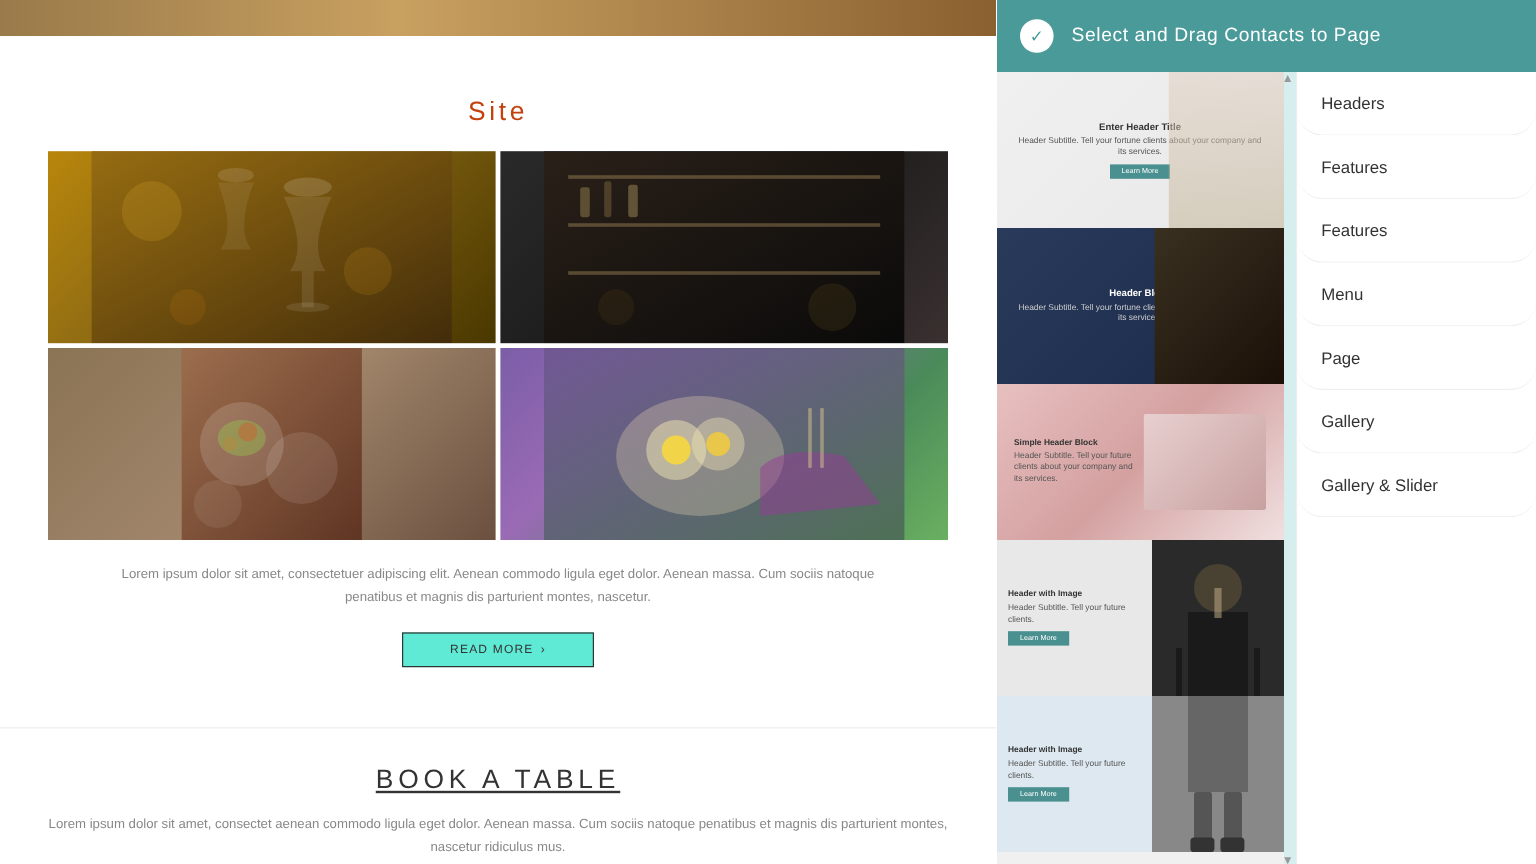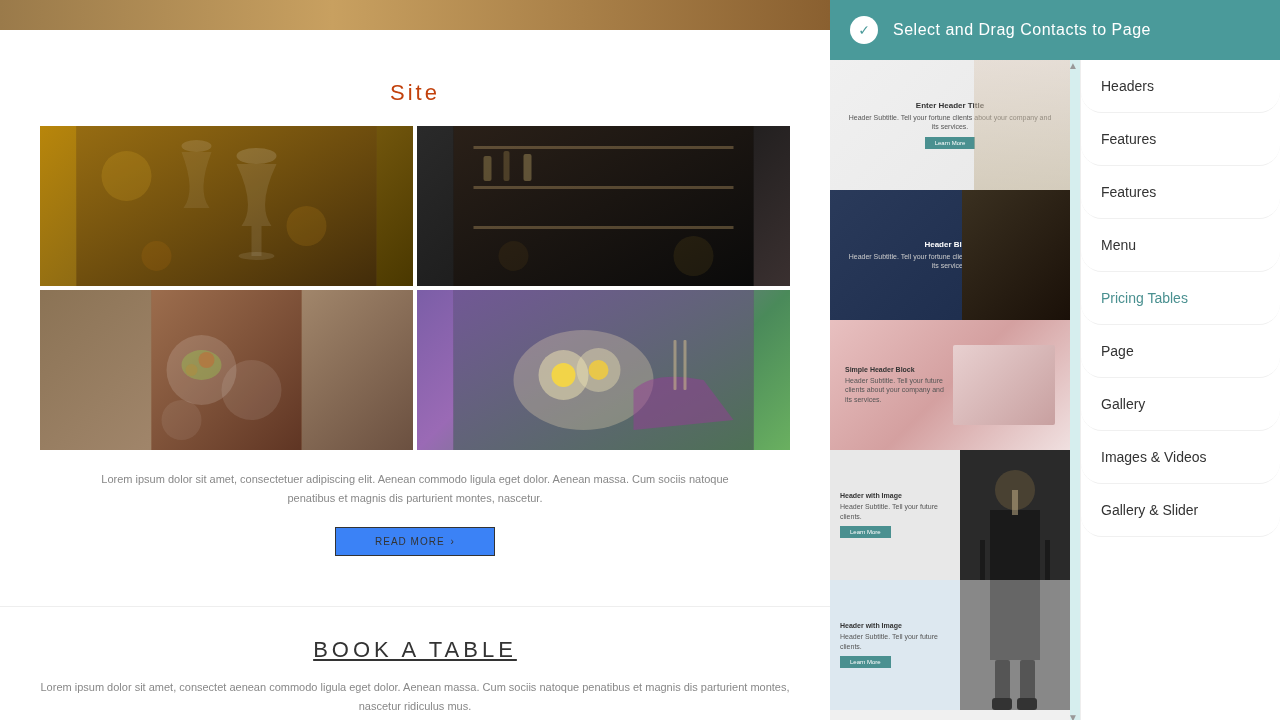--- a/index.html
+++ b/index.html
@@ -80,21 +80,21 @@
 
     .read-more-btn {
       display: flex;
       align-items: center;
       justify-content: center;
       gap: 6px;
       margin: 0 auto 20px;
       width: 160px;
       padding: 8px 16px;
       border: 1px solid #333;
-      background: #3b82f6;
+      background: #5eead4;
       font-size: 10px;
       letter-spacing: 1px;
       text-transform: uppercase;
       color: #333;
       cursor: pointer;
     }
 
     .book-section {
       background: white;
       padding: 30px 40px;
@@ -564,28 +564,22 @@
   </div>
   <div class="nav-item">
     <span>Features</span>
   </div>
   <div class="nav-item">
     <span>Features</span>
   </div>
   <div class="nav-item">
     <span>Menu</span>
   </div>
-  <div class="nav-item active">
-    <span>Pricing Tables</span>
-  </div>
   <div class="nav-item">
     <span>Page</span>
   </div>
   <div class="nav-item">
     <span>Gallery</span>
   </div>
   <div class="nav-item">
-    <span>Images &amp; Videos</span>
-  </div>
-  <div class="nav-item">
     <span>Gallery &amp; Slider</span>
   </div>
 </div>
 
 </body></html>

